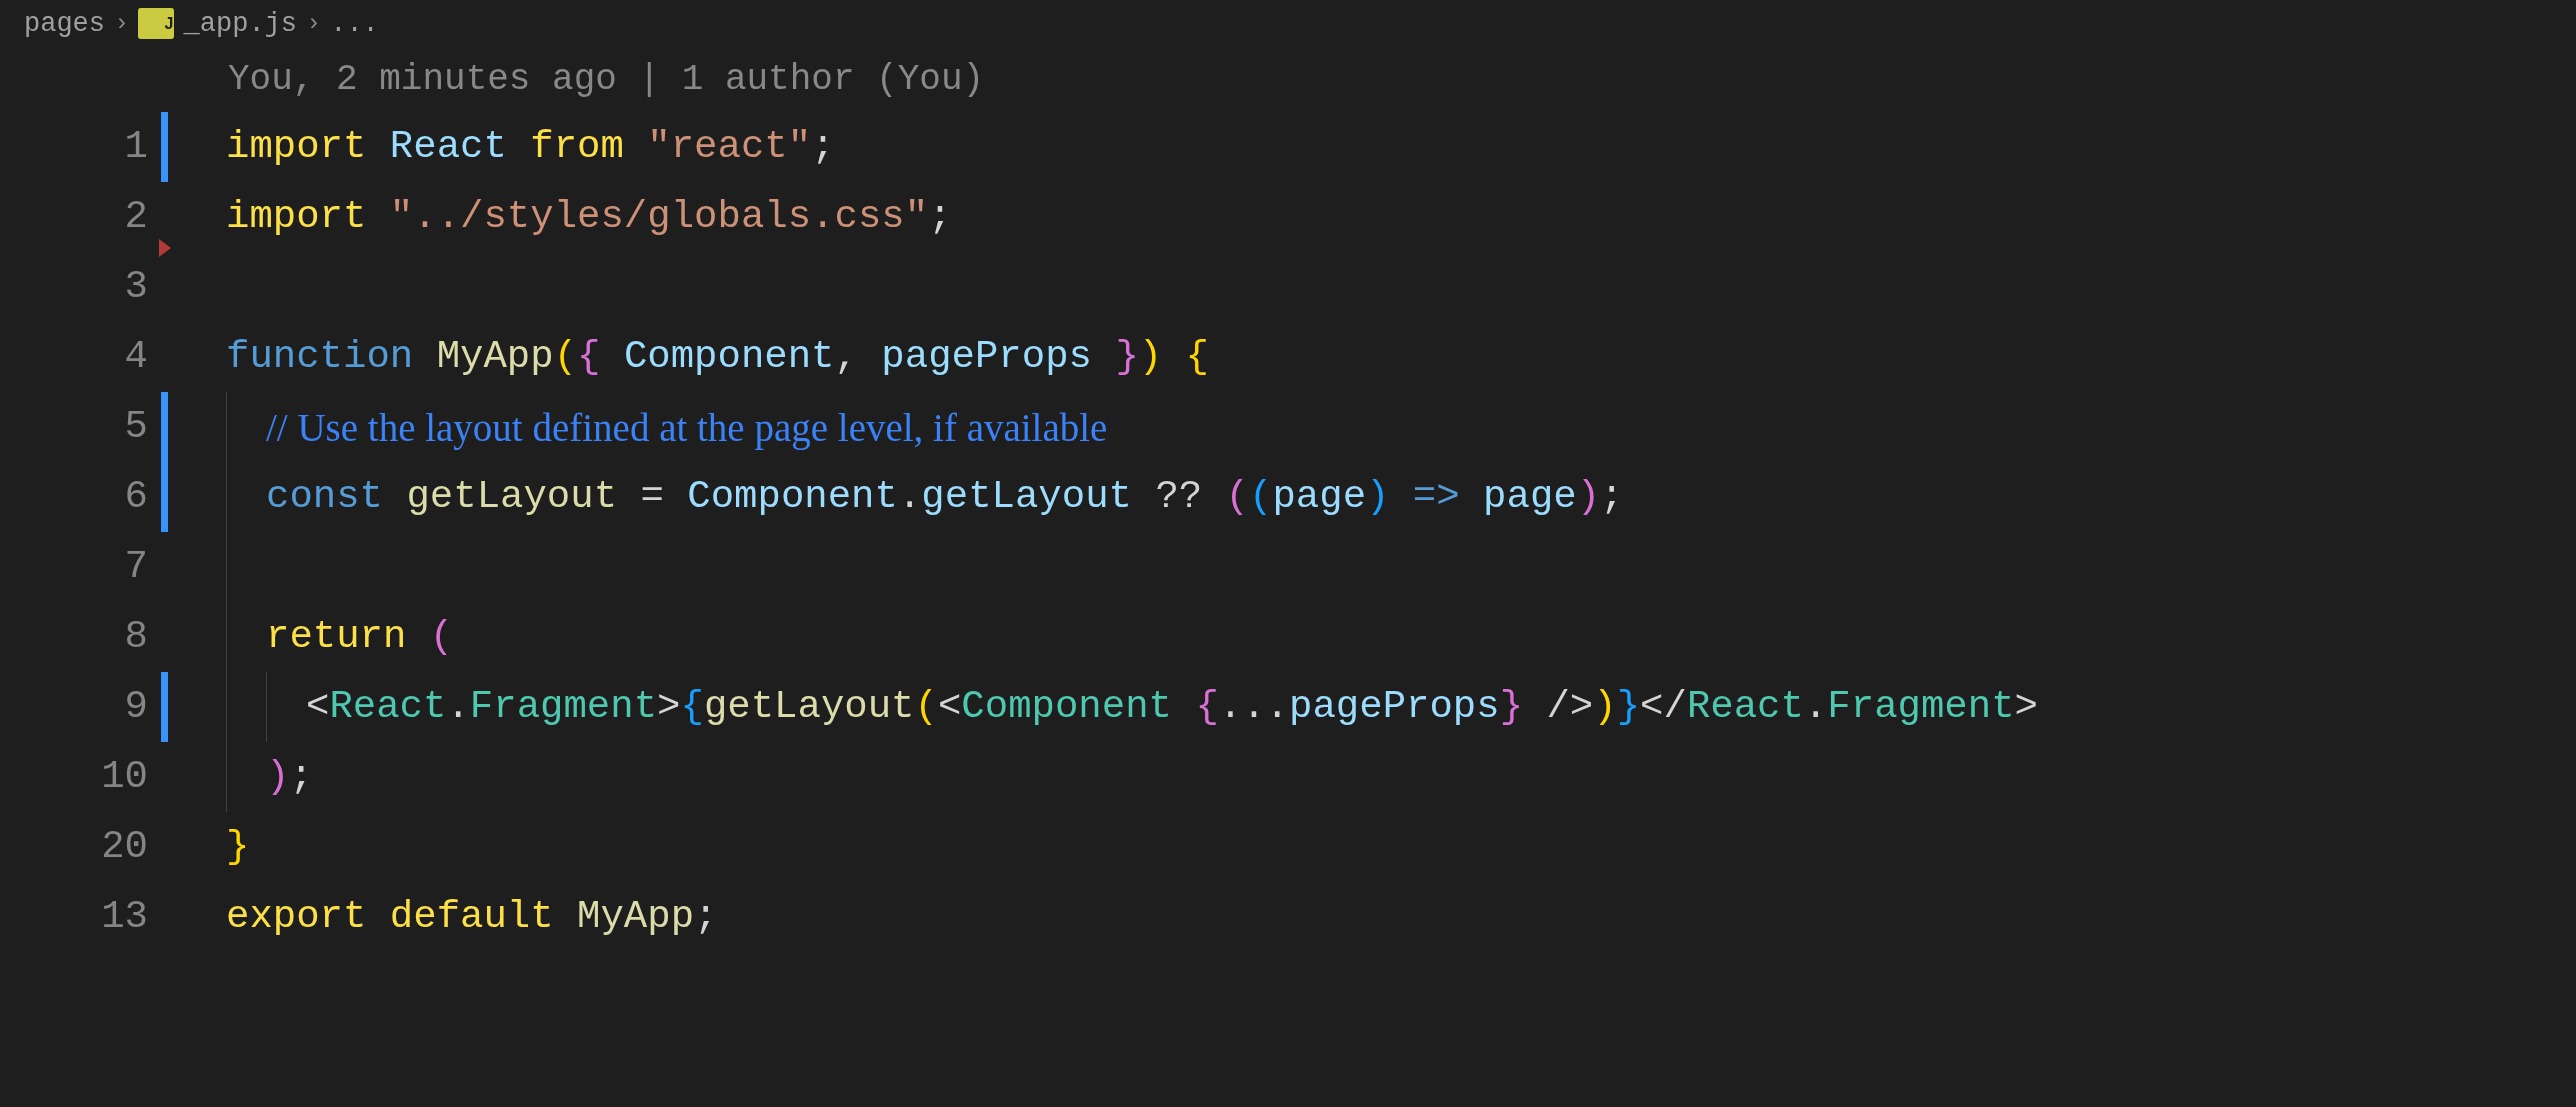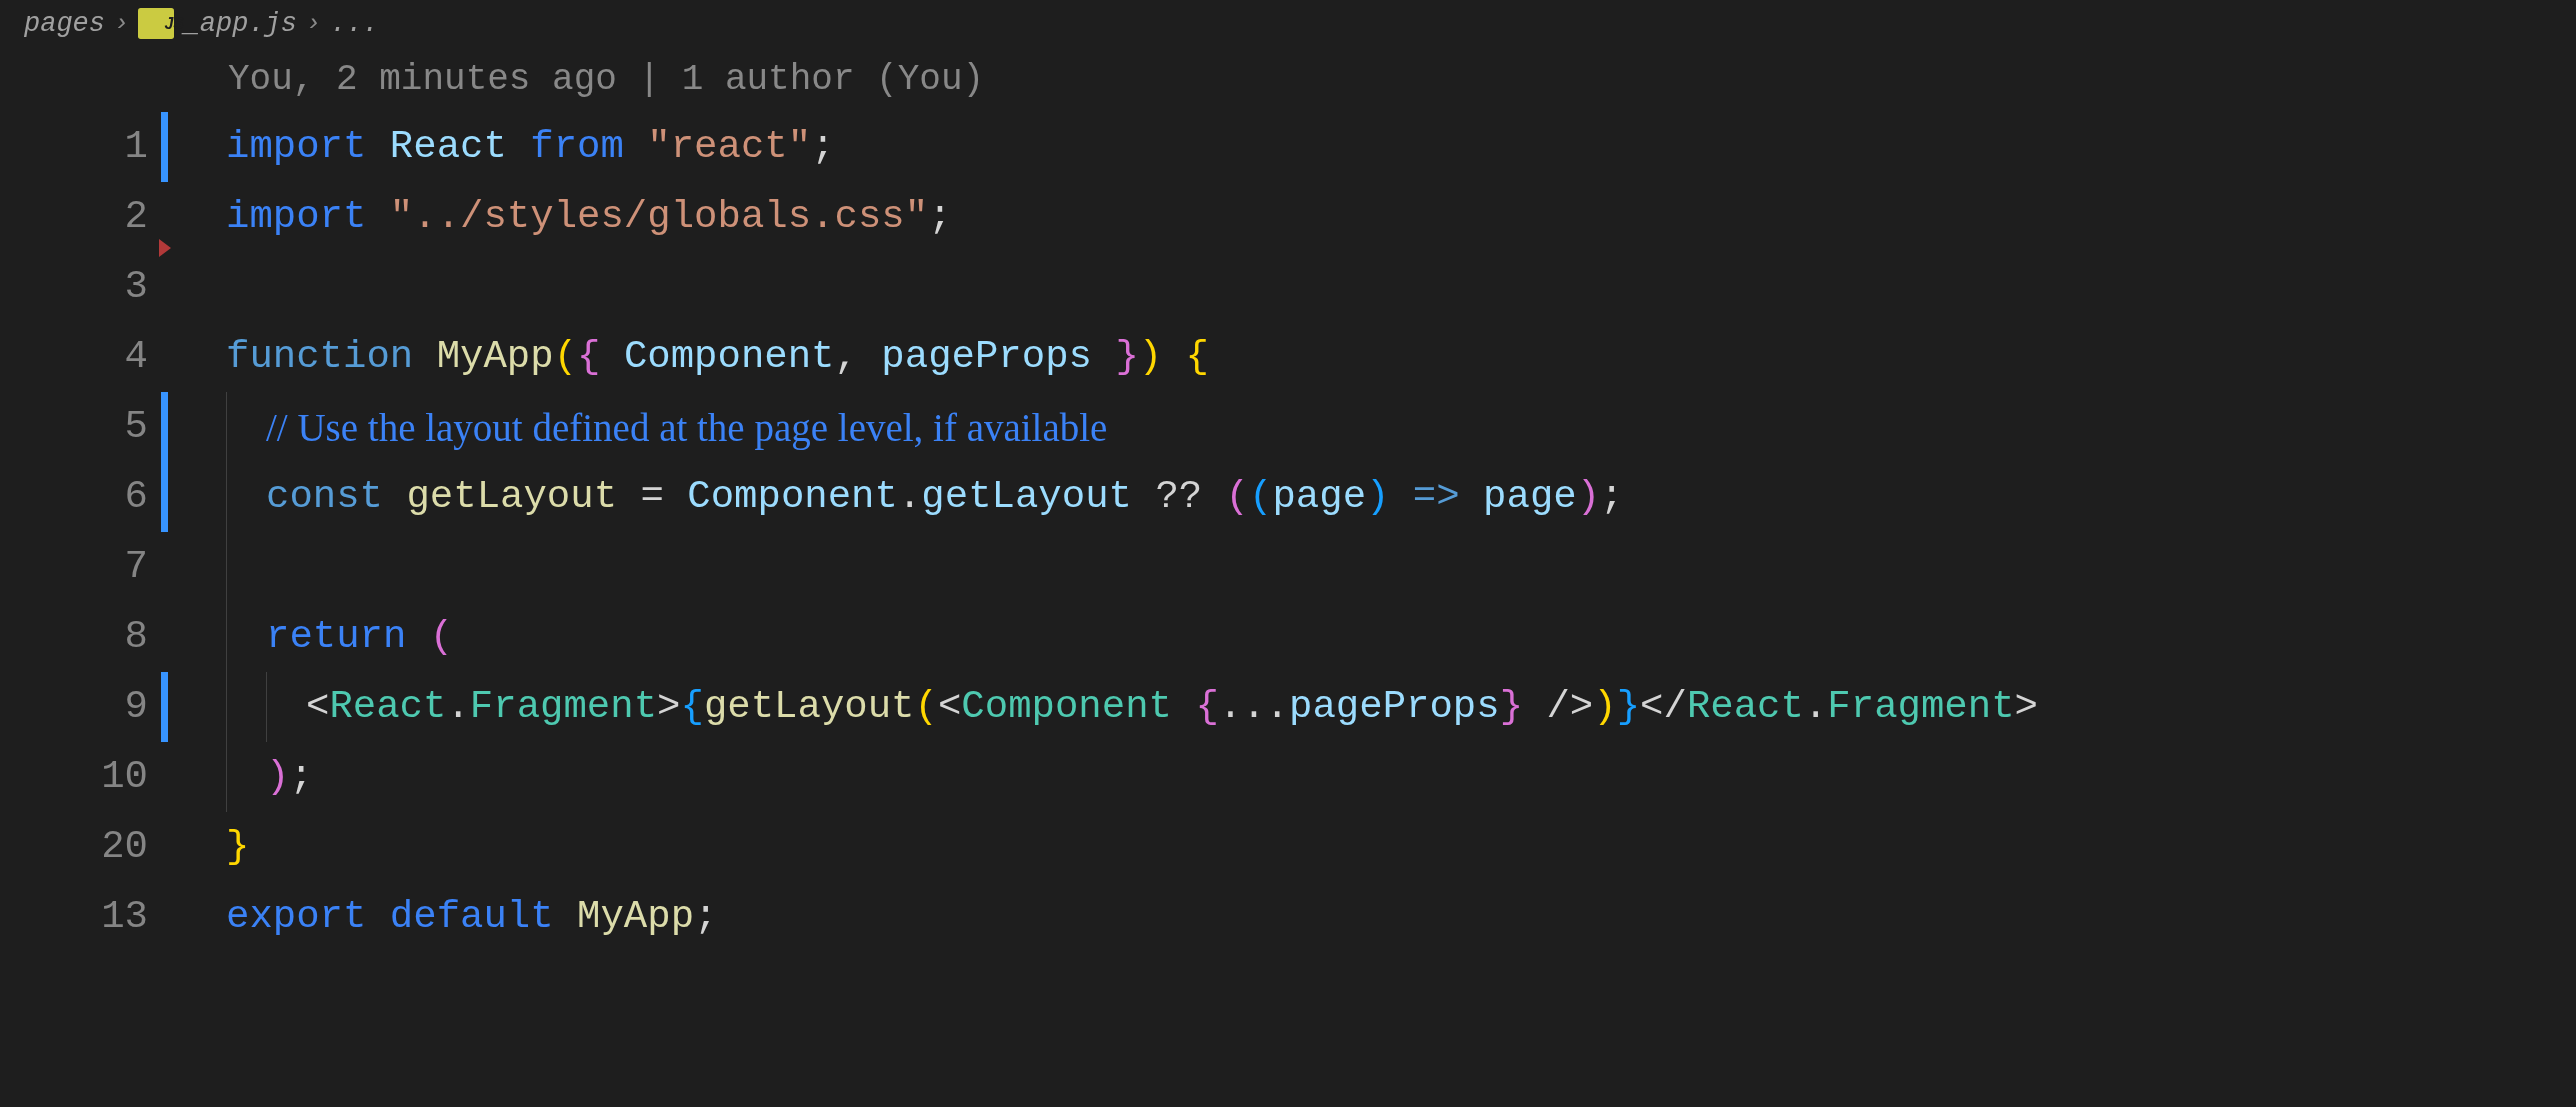--- a/index.html
+++ b/index.html
@@ -10,21 +10,20 @@
     font-family: Consolas, 'Courier New', monospace;
     overflow: hidden;
   }
   .breadcrumb {
     display: flex;
     align-items: center;
     gap: 9.4px;
     padding: 8px 24px 13.4px 24px;
     font-size: 27px;
     color: #a0a0a0;
-    font-style: italic;
   }
   .breadcrumb .chev {
     color: #8a8a8a;
     font-size: 24px;
   }
   .breadcrumb .js-icon {
     display: inline-flex;
     align-items: center;
     justify-content: center;
     width: 31px;
@@ -92,21 +91,21 @@
     border-left: 1.3px solid #404040;
   }
   .code {
     display: flex;
     align-items: center;
     height: 100%;
     padding-left: 58px;
     font-size: 39px;
     white-space: pre;
   }
-  .tk-kw     { color: #3b82f6; }
+  .tk-kw     { color: #fde047; }
   .tk-blue   { color: #569cd6; }
   .tk-var    { color: #9cdcfe; }
   .tk-type   { color: #4ec9b0; }
   .tk-str    { color: #ce9178; }
   .tk-fn     { color: #dcdcaa; }
   .tk-cmt    { color: #3b82f6; font-family: Liberation Serif, serif; }
   .tk-pl     { color: #d4d4d4; }
   .tk-br-y   { color: #ffd700; }
   .tk-br-p   { color: #da70d6; }
   .tk-br-b   { color: #179fff; }

